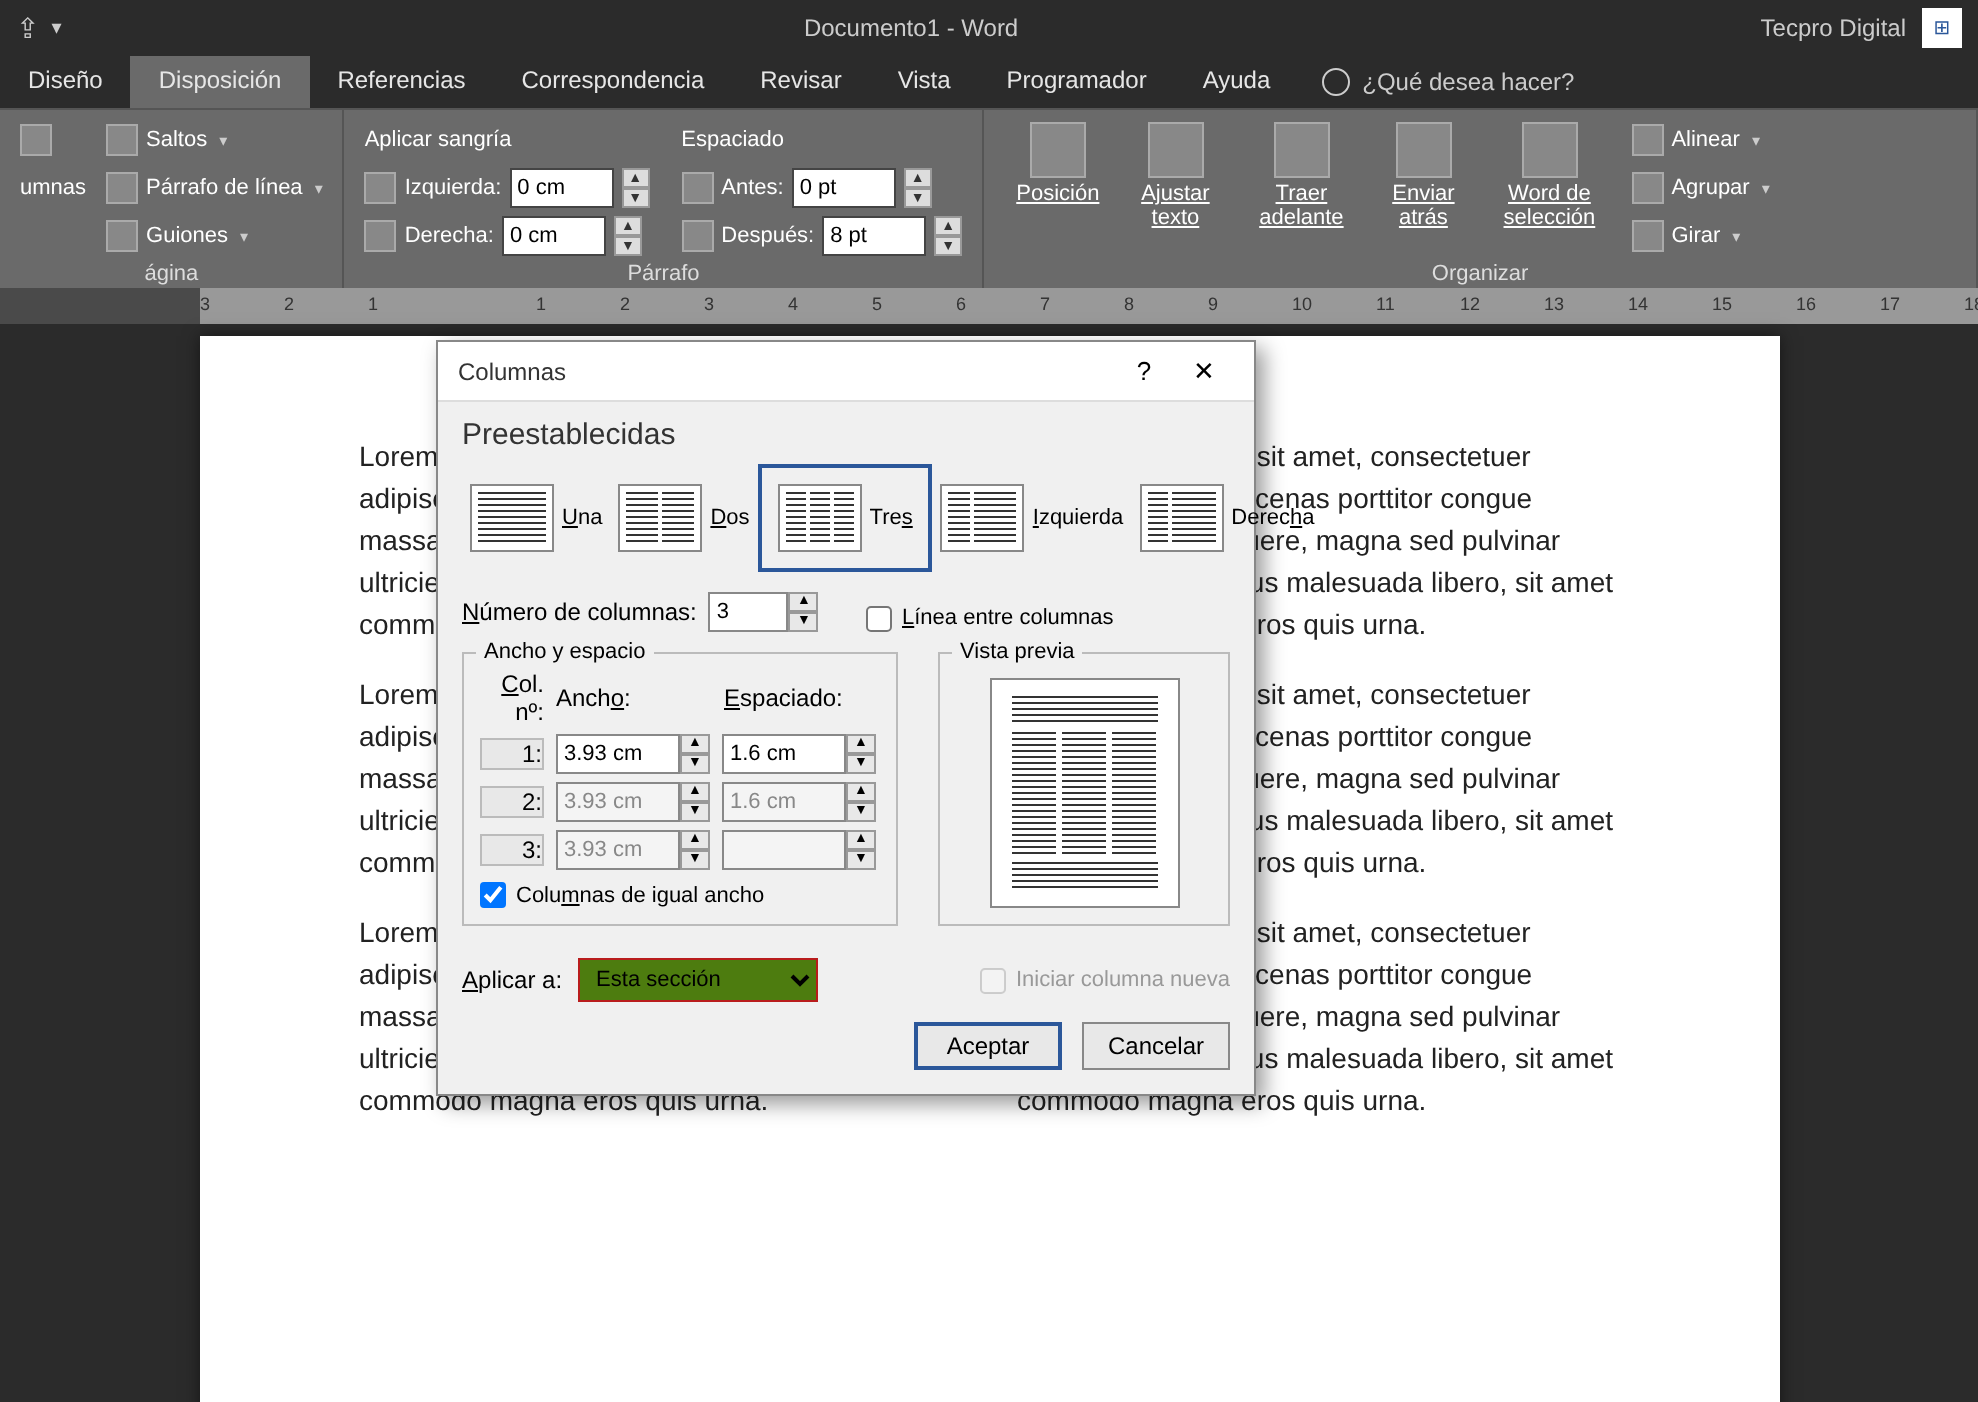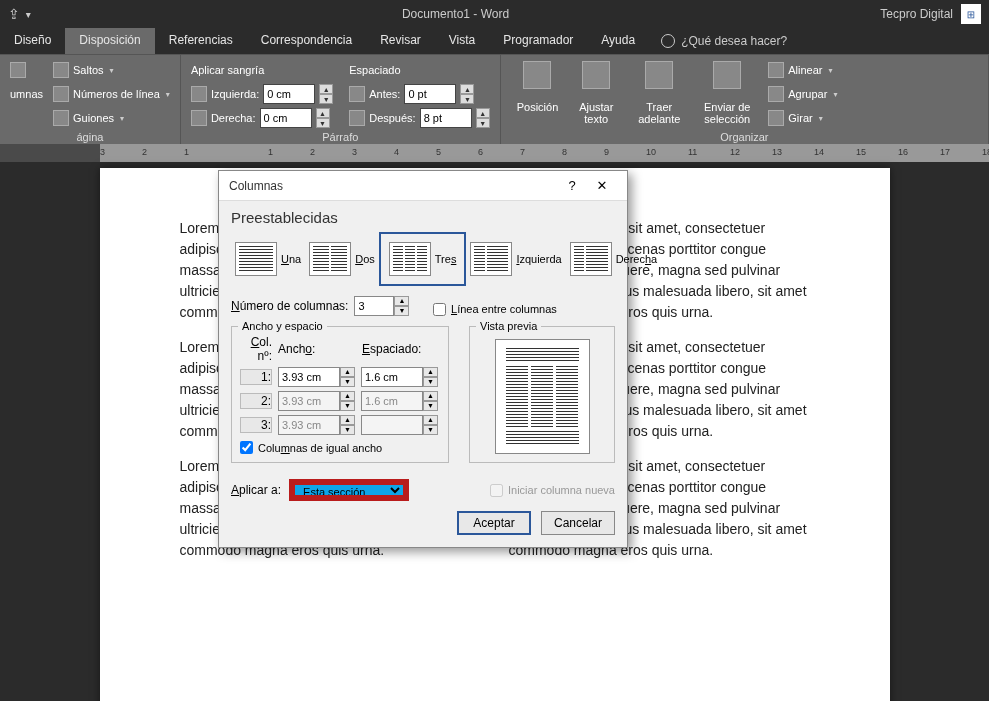--- a/index.html
+++ b/index.html
@@ -23,21 +23,21 @@
 .ribbon { height: 90px; background: #6a6a6a; display: flex; color: #fff; font-size: 11px; border-top: 1px solid #555; }
 .ribbon-group { border-right: 1px solid #555; padding: 4px 10px 2px; display: flex; flex-direction: column; justify-content: space-between; }
 .ribbon-group .group-label { text-align: center; color: #ddd; font-size: 11px; padding-top: 2px; }
 .ribbon-stack { display: flex; flex-direction: column; gap: 2px; }
 .ribbon-row { display: flex; align-items: center; gap: 4px; height: 22px; white-space: nowrap; }
 .rib-icon { width: 16px; height: 16px; display: inline-block; background: #888; border: 1px solid #aaa; }
 .drop-caret { font-size: 8px; color: #ccc; margin-left: 2px; }
 .rib-input { width: 52px; height: 20px; background: #fff; color: #000; padding: 0 3px; font-size: 11px; border: 1px solid #444; }
 .spin-buttons { display: inline-flex; flex-direction: column; height: 20px; }
 .spin-buttons span { width: 14px; height: 10px; background: #ddd; font-size: 7px; text-align: center; line-height: 9px; color: #333; border: 1px solid #999; cursor: pointer; }
-.rib-large { display: flex; flex-direction: column; align-items: center; gap: 12px; padding: 2px 6px; text-align: center; }
+.rib-large { display: flex; flex-direction: column; align-items: center; gap: 2px; padding: 2px 6px; text-align: center; text-decoration: underline; }
 .rib-large .big-icon { width: 28px; height: 28px; background: #888; border: 1px solid #aaa; }
 
 
 .ruler { height: 18px; background: #4a4a4a; position: relative; color: #ccc; font-size: 8px; overflow: hidden; }
 .ruler-inner { position: absolute; left: 100px; right: 0; top: 0; bottom: 0; background: #999; display: flex; }
 .ruler-num { position: absolute; top: 3px; font-size: 9px; color: #333; }
 
 
 .docarea { position: absolute; left: 0; right: 0; top: 162px; bottom: 0; background: #2b2b2b; display: flex; justify-content: center; }
 .page { width: 790px; background: #fff; margin-top: 6px; padding: 50px 80px; color: #222; font-size: 14px; line-height: 1.5; box-shadow: 0 0 8px rgba(0,0,0,0.5); height: 900px; }
@@ -73,21 +73,21 @@
 .cols-table input { width: 62px; height: 20px; border: 1px solid #888; padding: 0 3px; font-size: 11px; }
 .cols-table input:disabled { background: #f4f4f4; color: #888; }
 .checkbox-row { display: flex; align-items: center; gap: 5px; font-size: 11px; }
 .checkbox-row input { width: 13px; height: 13px; }
 .preview-box { border: 1px solid #888; width: 95px; height: 115px; background: #fff; margin: 4px auto 0; padding: 8px 10px; }
 .preview-inner { height: 100%; display: flex; flex-direction: column; gap: 4px; }
 .prev-line-full { height: 14px; background: repeating-linear-gradient(#333,#333 1px,transparent 1px,transparent 3px); }
 .prev-cols3 { flex: 1; display: flex; gap: 3px; }
 .prev-cols3 div { flex: 1; background: repeating-linear-gradient(#333,#333 1px,transparent 1px,transparent 3px); }
 .dialog-footer-row { display: flex; align-items: center; gap: 8px; margin-top: 8px; }
-.select { height: 22px; border: 6px solid #b91c1c; background: #0ea5e9; padding: 0 4px; width: 120px; font-size: 11px; }
+.select { height: 22px; border: 1px solid #b91c1c; background: #4d7c0f; padding: 0 4px; width: 120px; font-size: 11px; }
 .dialog-buttons { display: flex; justify-content: flex-end; gap: 10px; margin-top: 10px; }
 .dlg-btn { min-width: 74px; height: 24px; border: 1px solid #888; background: #e8e8e8; cursor: pointer; font-size: 12px; }
 .dlg-btn.primary { border: 2px solid #2b579a; }
 .disabled-check { color: #999; }
 .underline-letter { text-decoration: underline; }
 </style>
 </head>
 <body>
 
 <div class="titlebar">
@@ -130,21 +130,21 @@
           </div>
       </div>
       <div class="ribbon-stack">
         <div class="ribbon-row">
           <span class="rib-icon"></span>
           <span>Saltos</span>
           <span class="drop-caret">▾</span>
         </div>
         <div class="ribbon-row">
           <span class="rib-icon"></span>
-          <span>Números de línea</span>
+          <span>Párrafo de línea</span>
           <span class="drop-caret">▾</span>
         </div>
         <div class="ribbon-row">
           <span class="rib-icon"></span>
           <span>Guiones</span>
           <span class="drop-caret">▾</span>
         </div>
       </div>
     </div>
     <div class="group-label">ágina</div>
@@ -207,21 +207,25 @@
       <div class="rib-large">
           <span class="big-icon"></span>
           <span style="width:44px;">Ajustar texto</span>
         </div>
       <div class="rib-large">
           <span class="big-icon"></span>
           <span style="width:50px;">Traer adelante</span>
         </div>
       <div class="rib-large">
           <span class="big-icon"></span>
-          <span style="width:54px;">Enviar de selección</span>
+          <span style="width:40px;">Enviar atrás</span>
+        </div>
+      <div class="rib-large">
+          <span class="big-icon"></span>
+          <span style="width:54px;">Word de selección</span>
         </div>
       <div class="ribbon-stack" style="margin-left:4px;text-align:right;">
         <div class="ribbon-row">
             <span class="rib-icon"></span>
             <span>Alinear</span>
             <span class="drop-caret">▾</span>
           </div>
         <div class="ribbon-row">
             <span class="rib-icon"></span>
             <span>Agrupar</span>

